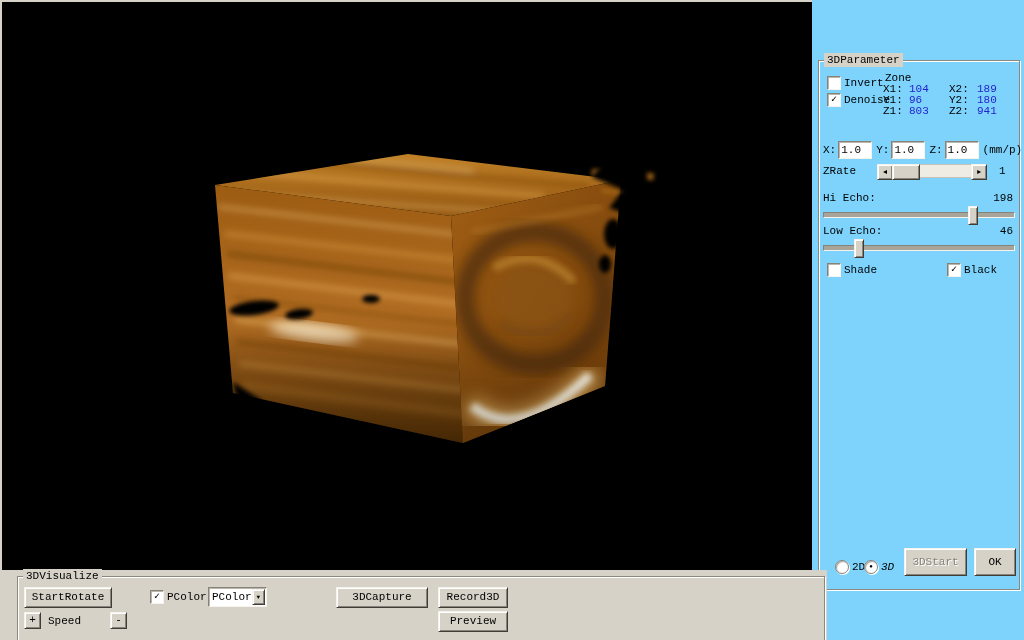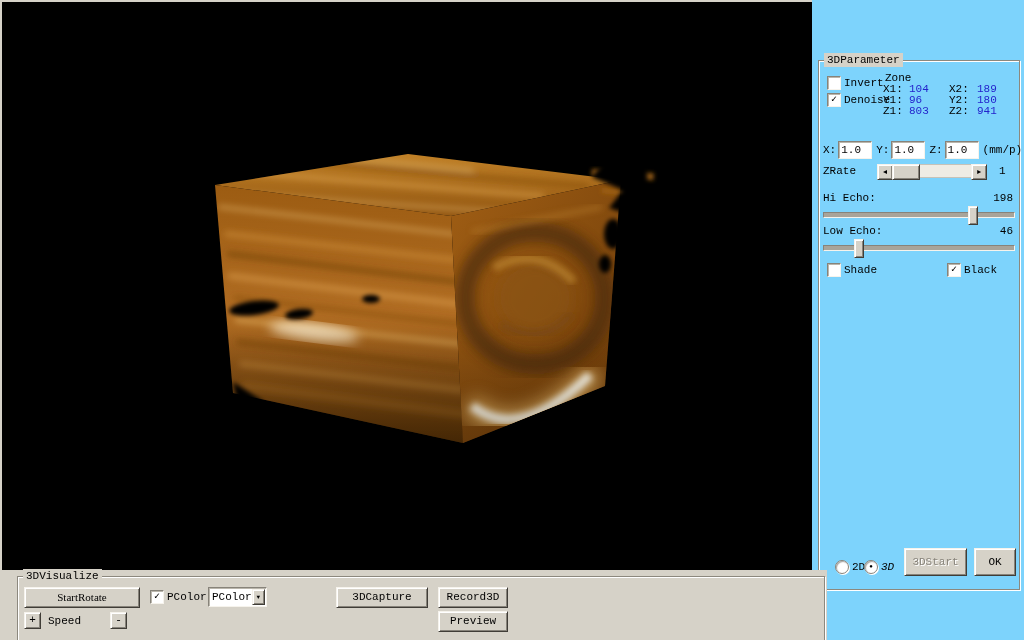--- a/index.html
+++ b/index.html
@@ -258,21 +258,21 @@
 
     <button class="btn dis" style="left:85px;top:487px;width:63px;height:28px;">3DStart</button>
     <button class="btn" style="left:155px;top:487px;width:42px;height:28px;">OK</button>
   </div>
 </div>
 
 <div class="bpanel">
   <div class="gb vbox">
     <span class="gbl">3DVisualize</span>
 
-    <button class="btn" style="left:6px;top:10px;width:116px;height:21px;font-family:Liberation Serif, serif;">StartRotate</button>
+    <button class="btn" style="left:6px;top:10px;width:88px;height:21px;">StartRotate</button>
 
     <label class="row gap3" style="left:132px;top:13px;">
       <span class="cb">
           <span class="cbg">✓</span>
         </span>
       <span>PColor</span>
     </label>
 
     <div class="row" style="left:190px;top:10px;">
       <div class="dd">

